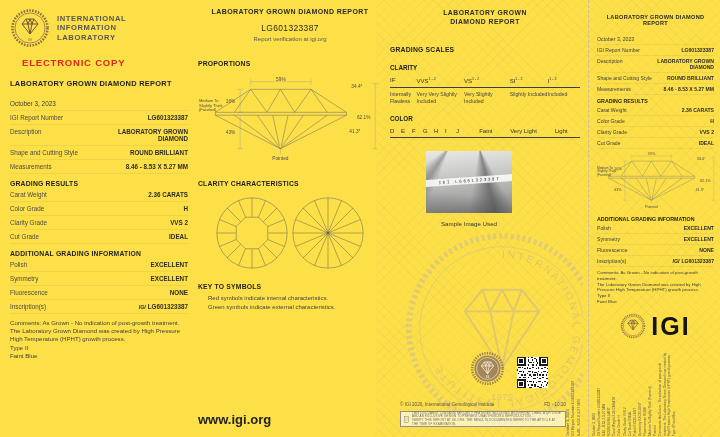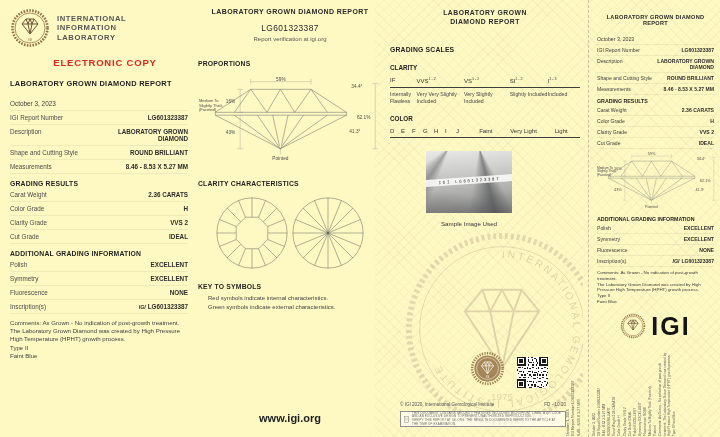--- a/index.html
+++ b/index.html
@@ -1,50 +1,50 @@
 <!DOCTYPE html>
 <html><head>
 <meta charset="utf-8">
 <style>
   * { margin:0; padding:0; box-sizing:border-box; }
   html,body { width:720px; height:437px; }
   body { background:#dcdcdc; font-family:"Liberation Sans", sans-serif; }
-  .page { position:relative; width:720px; height:437px; background:#fef9c3; color:#3c3c3c; overflow:hidden; }
+  .page { position:relative; width:720px; height:437px; background:#fde047; color:#3c3c3c; overflow:hidden; }
   .pattern { position:absolute; right:0; top:0; width:345px; height:437px; pointer-events:none;
     background:
       repeating-linear-gradient(45deg, rgba(170,150,115,.08) 0 1px, transparent 1px 7px),
       repeating-linear-gradient(-45deg, rgba(170,150,115,.08) 0 1px, transparent 1px 7px); }
 
   
   .p1 { position:absolute; left:10px; top:8px; width:178px; }
   .logo-row { display:flex; align-items:center; gap:7px; }
   .brandname { font-size:7.6px; font-weight:bold; color:#555; line-height:9.6px; letter-spacing:.6px; }
-  .ecopy { font-size:9.5px; font-weight:bold; letter-spacing:.8px; margin:9px 0 0 12px;text-align:center; }
+  .ecopy { font-size:9.5px; font-weight:bold; letter-spacing:.8px; margin:9px 0 0 12px; }
   .doc-title { font-size:7.4px; font-weight:bold; letter-spacing:.3px; color:#1f1f1f; margin-top:11px; }
   .date-line { font-size:6.4px; margin-top:12px; padding-bottom:3px; border-bottom:1px solid rgba(120,110,90,.10); }
   .row { display:flex; justify-content:space-between; align-items:flex-start; gap:4px; padding:3px 0;
          border-bottom:1px solid rgba(120,110,90,.10); font-size:6.3px; }
   .row .lab { color:#4a4a4a; white-space:nowrap; }
   .row .val { font-weight:bold; color:#2c2c2c; text-align:right; max-width:95px; }
   .sechead { font-size:6.8px; font-weight:bold; color:#1f1f1f; letter-spacing:.2px; margin:6px 0 1px; }
   .insc-mark { font-style:italic; font-size:5.2px; font-weight:bold; margin-right:2px; }
   .comments { font-size:6.1px; line-height:8.2px; margin-top:5px; color:#404040; }
 
   
   .p2 { position:absolute; left:198px; top:8px; width:184px; }
   .c-head { text-align:center; }
   .c-title { font-size:7px; font-weight:bold; letter-spacing:.4px; color:#2a2a2a; }
   .c-number { font-size:8.4px; margin-top:8px; color:#2a2a2a; letter-spacing:.4px; }
   .c-verif { font-size:6px; margin-top:3px; color:#555; }
   .p2 .sechead { margin-top:18px; }
   .prop-svg { width:182px; margin-top:6px; }
   .clar-svg { width:152px; display:block; margin:8px auto 0; }
   .keylines { font-size:6px; line-height:8.6px; margin:4px 0 0 10px; color:#444; }
-  .website { position:absolute; left:198px; top:412px; width:184px; text-align:center;
-             font-size:11px; font-weight:bold; color:#222; }
+  .website { position:absolute; left:198px; top:412px; width:184px; text-align:left;
+             font-size:13px; font-weight:bold; color:#222; }
 
   
   .p3 { position:absolute; left:390px; top:8px; width:190px; }
   .p3 .c-title { font-size:6.8px; line-height:9px; font-weight:bold; letter-spacing:.5px; }
   .p3 .sechead { margin-top:20px; }
   .sublabel { font-size:6.3px; font-weight:bold; margin-top:11px; color:#222; }
   .cgrades { display:flex; margin-top:6px; font-size:6px; color:#333; }
   .cgrades > div, .cdescs > div { flex:0 0 auto; }
   .col-if { width:14%; } .col-vvs { width:25%; } .col-vs { width:24%; } .col-si { width:20%; } .col-i { width:17%; }
   sup { font-size:3.6px; }

